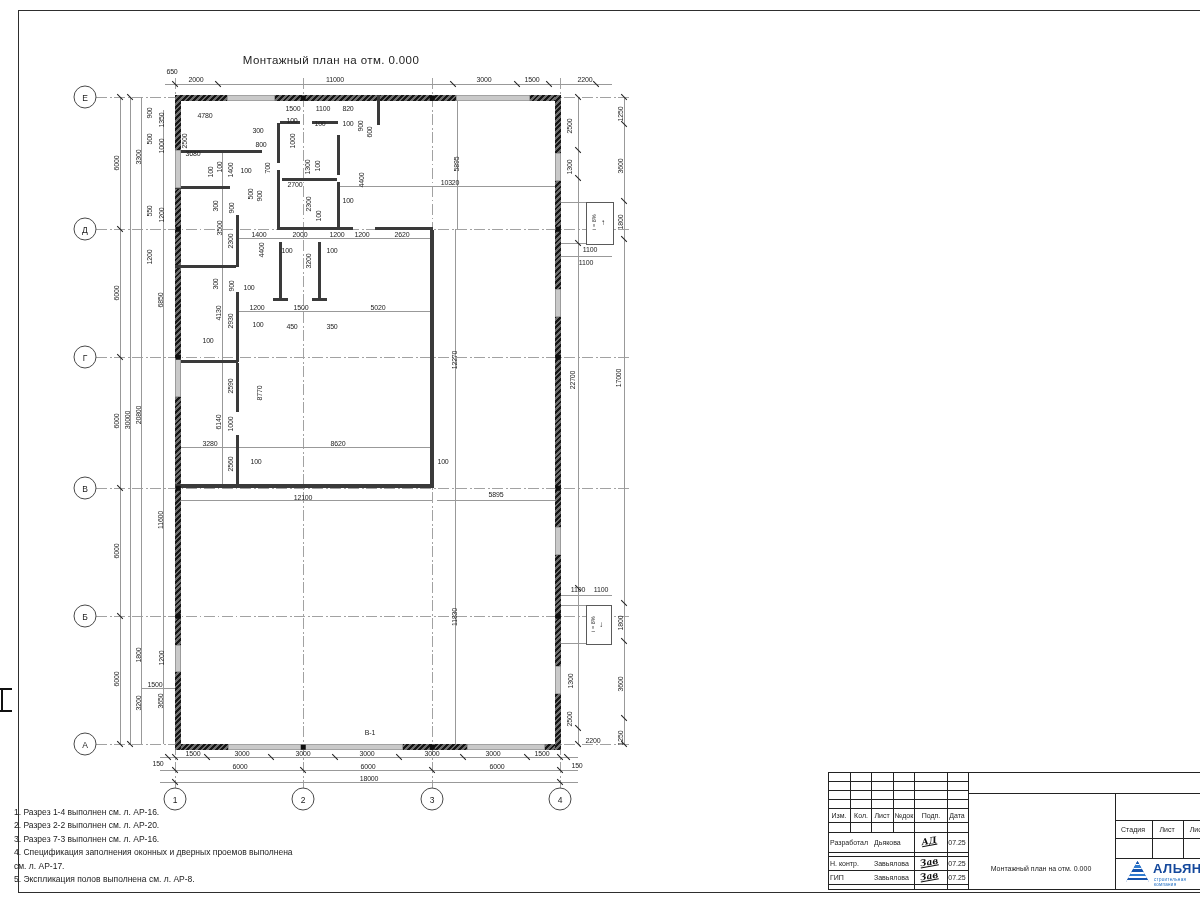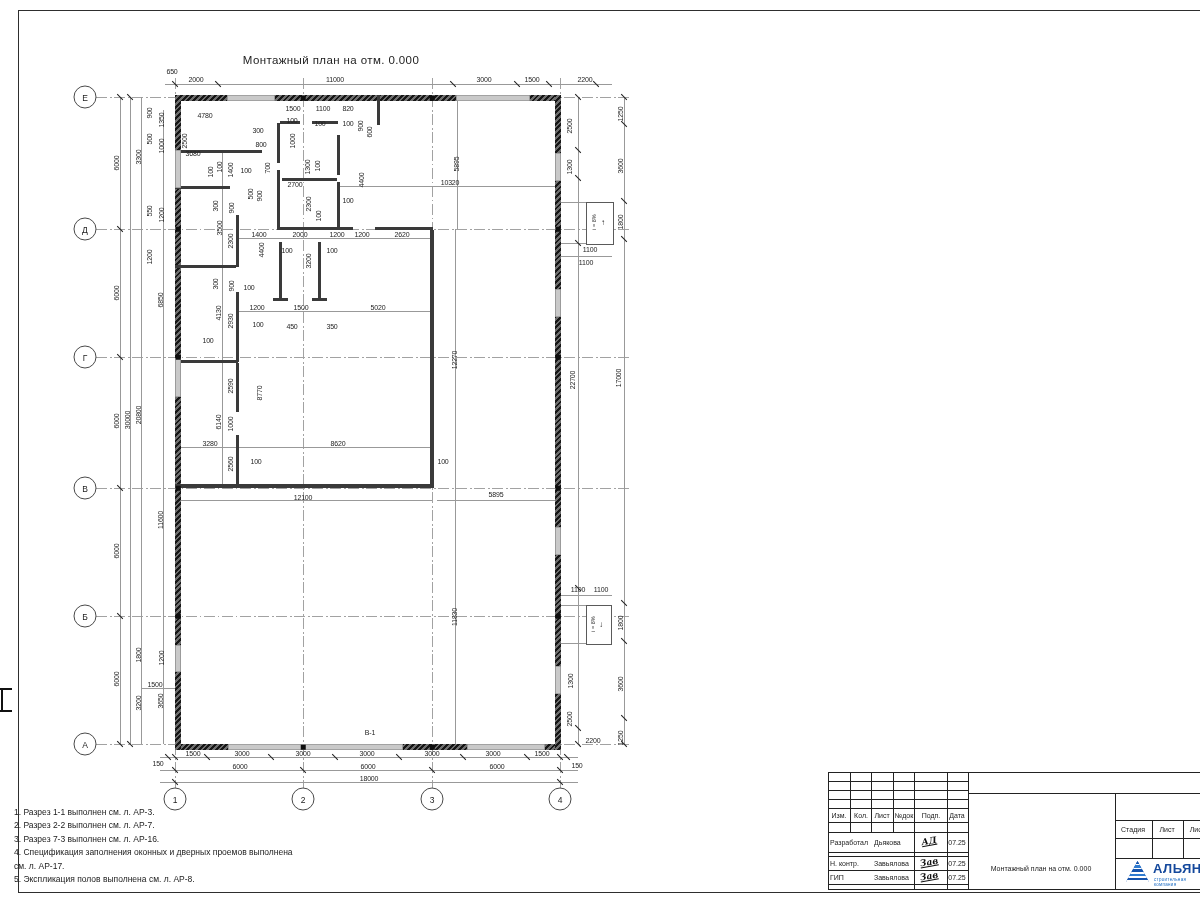--- a/index.html
+++ b/index.html
@@ -328,22 +328,22 @@
       <div class="axc" style="left: 85px; top: 744px;">А</div>
       <div class="axc" style="left: 175px; top: 799px;">1</div>
       <div class="axc" style="left: 303px; top: 799px;">2</div>
       <div class="axc" style="left: 432px; top: 799px;">3</div>
       <div class="axc" style="left: 560px; top: 799px;">4</div>
     </div>
 
   <div class="dim" style="left:370px;top:732px;">В-1</div>
 
   <div id="notes">
-      <div>1. Разрез 1-1 выполнен см. л. АР-3.</div>
-      <div>2. Разрез 2-2 выполнен см. л. АР-7.</div>
+      <div>1. Разрез 1-4 выполнен см. л. АР-16.</div>
+      <div>2. Разрез 2-2 выполнен см. л. АР-20.</div>
       <div>3. Разрез 7-3 выполнен см. л. АР-16.</div>
       <div>4. Спецификация заполнения оконных и дверных проемов выполнена</div>
       <div>см. л. АР-17.</div>
       <div>5. Экспликация полов выполнена см. л. АР-8.</div>
     </div>
 
   <div>
 
     <div class="tbl" style="left:828px;top:772px;width:387px;height:1.4px;"></div>
     <div class="tbl" style="left:828px;top:889px;width:387px;height:1.4px;"></div>

